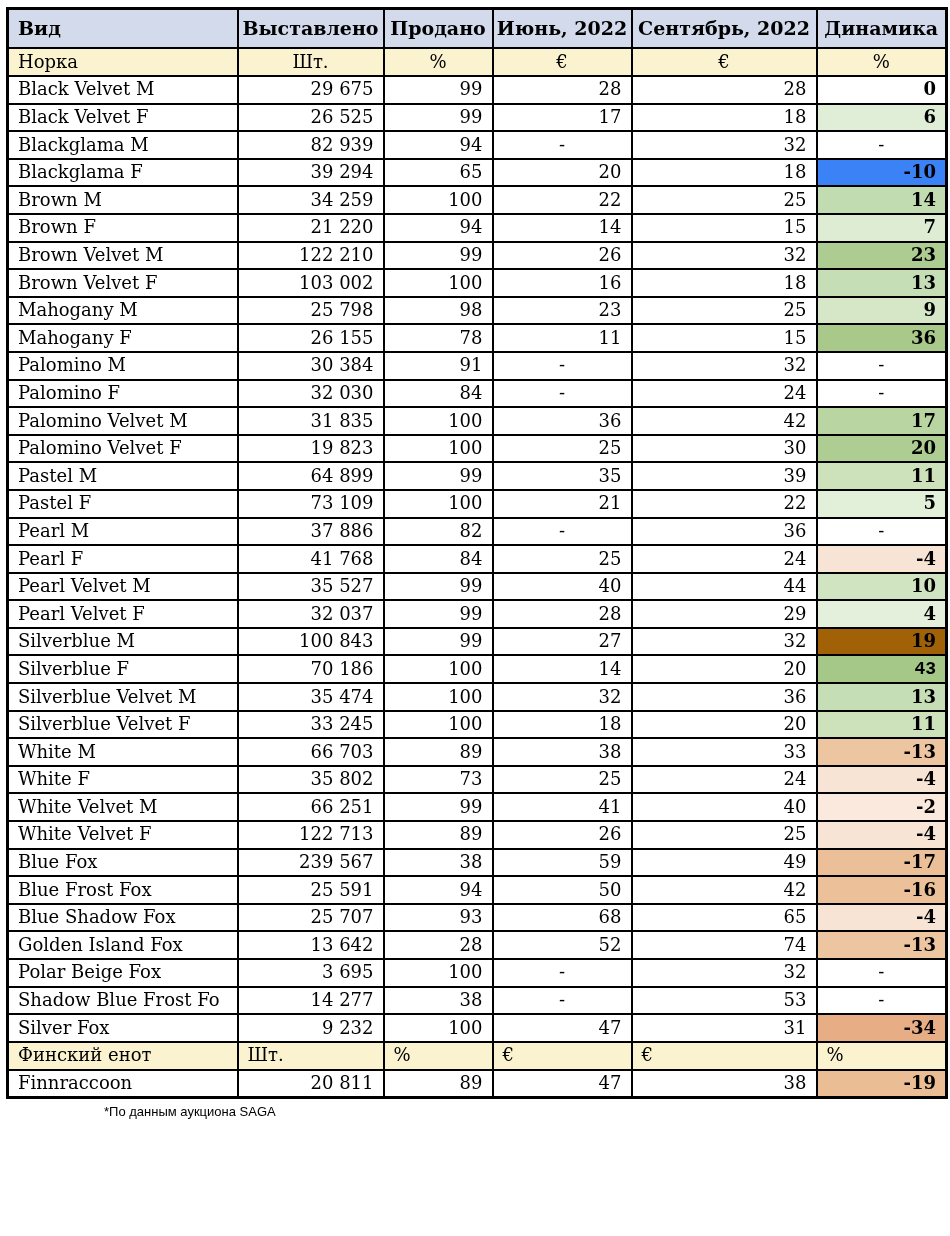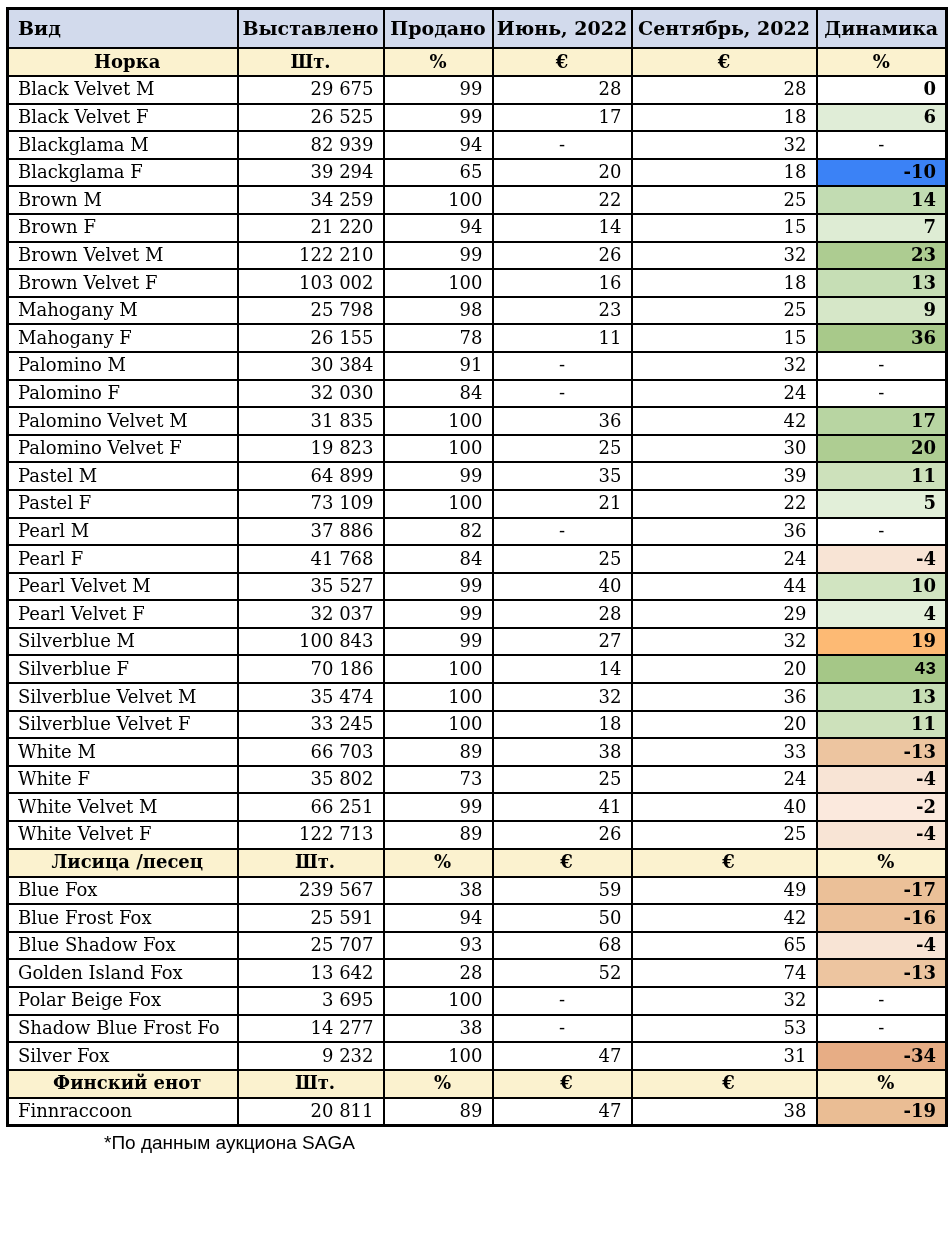--- a/index.html
+++ b/index.html
@@ -31,34 +31,33 @@
   thead th{
     background:var(--header-bg,#d2daec);
     height:37px;
     font-weight:bold;
     text-align:center;
     font-size:19px;
   }
   thead th.name{text-align:left;padding-left:9px;}
   tr.section td{
     background:var(--section-bg,#fbf2cf);
-    font-weight:bold;
+    font-weight:normal;
     height:26px;
-    text-align:center;
   }
   tr.data td{height:25.6px;}
   td.name{text-align:left;padding-left:9px;}
   td.num{text-align:right;padding-right:9px;}
   td.dash{text-align:center;}
   td.unit-center{text-align:center;}
   td.dyn{font-weight:bold;}
   td.dyn.dash{font-weight:normal;}
   .footnote{
     font-family:"Liberation Sans", sans-serif;
-    font-size:19px;
+    font-size:13px;
     color:var(--text,#000);
     margin:5px 0 0 104px;
   }
 </style>
 </head>
 <body>
 
 <div class="page">
   <table class="fur-table">
     <colgroup>
@@ -247,21 +246,21 @@
           <td class="num">28</td>
           <td class="num">29</td>
           <td class="num dyn" style="background: rgb(228, 240, 220);">4</td>
         </tr>
         <tr class="data">
           <td class="name">Silverblue M</td>
           <td class="num">100 843</td>
           <td class="num">99</td>
           <td class="num">27</td>
           <td class="num">32</td>
-          <td class="num dyn" style="background: #fdba74;">19</td>
+          <td class="num dyn" style="background: #a16207;">19</td>
         </tr>
         <tr class="data">
           <td class="name">Silverblue F</td>
           <td class="num">70 186</td>
           <td class="num">100</td>
           <td class="num">14</td>
           <td class="num">20</td>
           <td class="num dyn" style="background: rgb(165, 199, 135); font-family: Liberation Mono, monospace;">43</td>
         </tr>
         <tr class="data">
@@ -304,28 +303,20 @@
           <td class="num">40</td>
           <td class="num dyn" style="background: rgb(251, 233, 221);">-2</td>
         </tr>
         <tr class="data">
           <td class="name">White Velvet F</td>
           <td class="num">122 713</td>
           <td class="num">89</td>
           <td class="num">26</td>
           <td class="num">25</td>
           <td class="num dyn" style="background: rgb(248, 228, 213);">-4</td>
-        </tr>
-        <tr class="section">
-          <td class="name">Лисица /песец</td>
-          <td class="name">Шт.</td>
-          <td class="name">%</td>
-          <td class="name">€</td>
-          <td class="name">€</td>
-          <td class="name">%</td>
         </tr>
         <tr class="data">
           <td class="name">Blue Fox</td>
           <td class="num">239 567</td>
           <td class="num">38</td>
           <td class="num">59</td>
           <td class="num">49</td>
           <td class="num dyn" style="background: rgb(235, 192, 152);">-17</td>
         </tr>
         <tr class="data">

